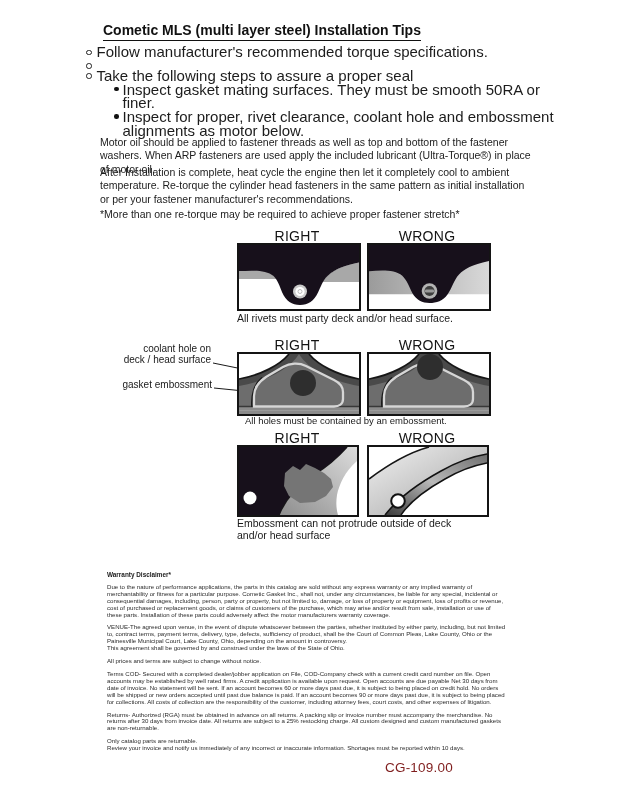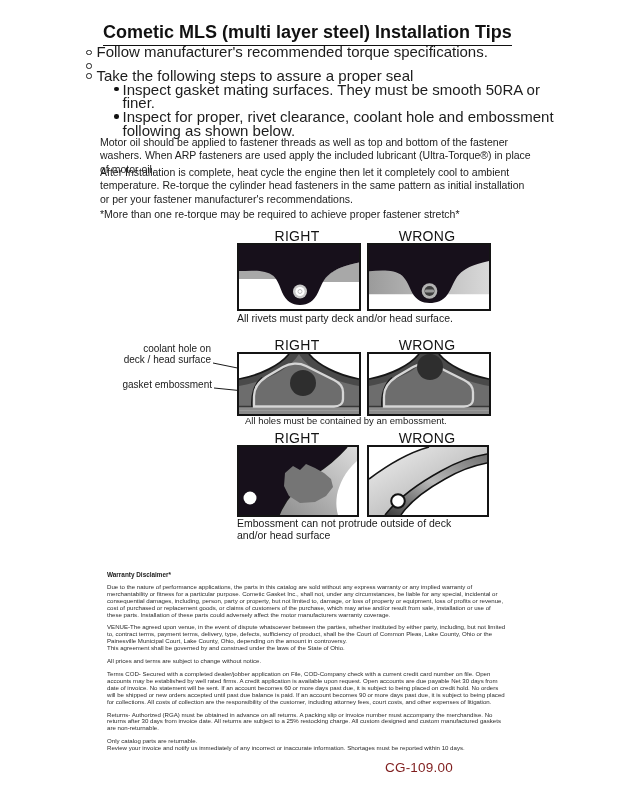--- a/index.html
+++ b/index.html
@@ -1,20 +1,20 @@
 <!DOCTYPE html>
 <html><head>
 <meta charset="utf-8">
 <style>
   html,body{margin:0;padding:0;background:#e8e8e8;}
   .page{position:relative;width:618px;height:800px;background:#ffffff;overflow:hidden;
         font-family:"Liberation Sans",sans-serif;color:#1c1c1c;margin:0 auto;}
   .abs{position:absolute;}
   
-  .title{left:103px;top:22px;font-size:18px;font-weight:bold;color:#111;
+  .title{left:103px;top:22px;font-size:14px;font-weight:bold;color:#111;
          border-bottom:1.5px solid #111;padding-bottom:2px;}
   
   .bullets{left:86px;top:45px;width:470px;font-size:15px;line-height:13.8px;}
   .bullet-line{display:flex;}
   .sub{padding-left:28px;}
   .b-marker{flex:0 0 auto;width:3.5px;height:3.5px;border:1px solid #222;border-radius:50%;
             margin:4.5px 5px 0 0;}
   .sb-marker{flex:0 0 auto;width:4.5px;height:4.5px;background:#111;border-radius:50%;
              margin:4.2px 4px 0 0;}
   
@@ -51,21 +51,21 @@
     <div class="bullet-line">
       <span class="b-marker"></span>
       <span>Take the following steps to assure a proper seal</span>
     </div>
     <div class="bullet-line sub">
       <span class="sb-marker"></span>
       <span>Inspect gasket mating surfaces.  They must be smooth 50RA or finer.</span>
     </div>
     <div class="bullet-line sub">
       <span class="sb-marker"></span>
-      <span>Inspect for proper, rivet clearance, coolant hole and embossment following as shown below.</span>
+      <span>Inspect for proper, rivet clearance, coolant hole and embossment alignments as motor below.</span>
     </div>
   </div>
 
   <div class="abs body-p" style="top:166px;">After Installation is complete, heat cycle the engine then let it completely cool to ambient temperature. Re-torque the cylinder head fasteners in the same pattern as initial installation or per your fastener manufacturer's recommendations.</div>
   <div class="abs body-p" style="top:136px;">Motor oil should be applied to fastener threads as well as top and bottom of the fastener washers. When ARP fasteners are used apply the included lubricant (Ultra-Torque®) in place of motor oil.</div>
   <div class="abs body-p" style="top:208px;">*More than one re-torque may be required to achieve proper fastener stretch*</div>
 
   <div class="abs fig-label" style="left:237px;top:228px;">RIGHT</div>
   <div class="abs fig-label" style="left:367px;top:228px;">WRONG</div>
 

